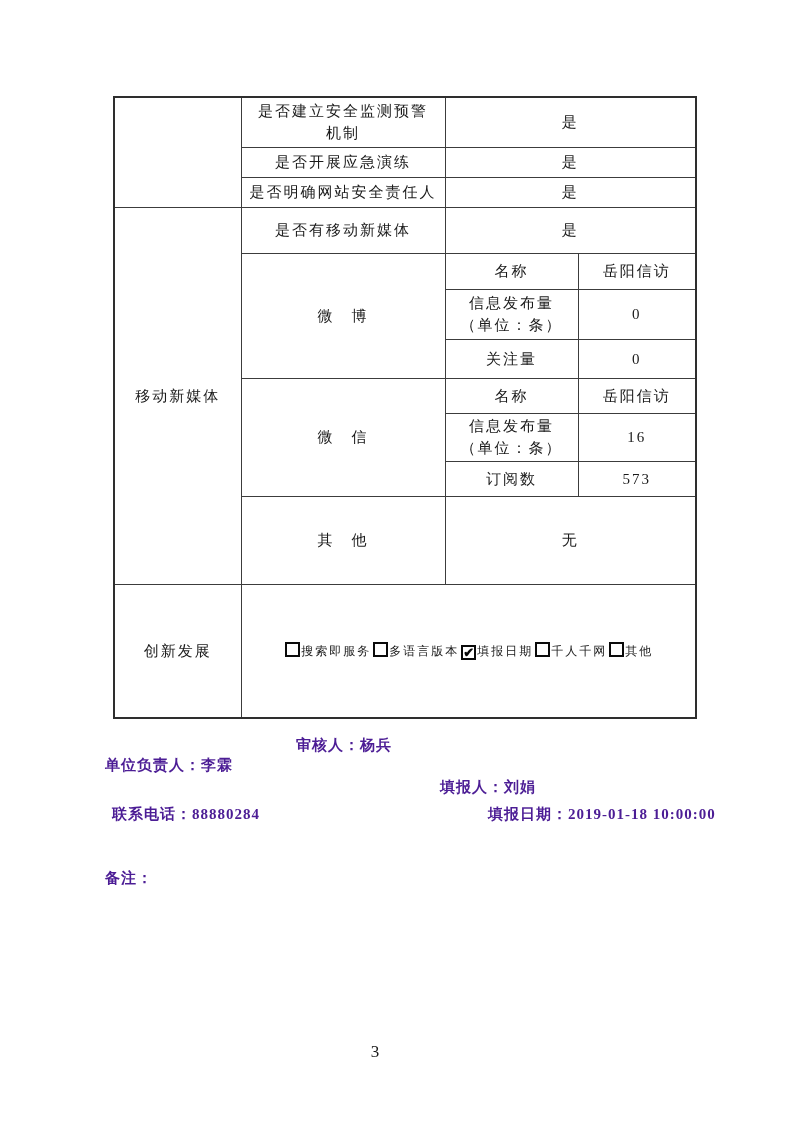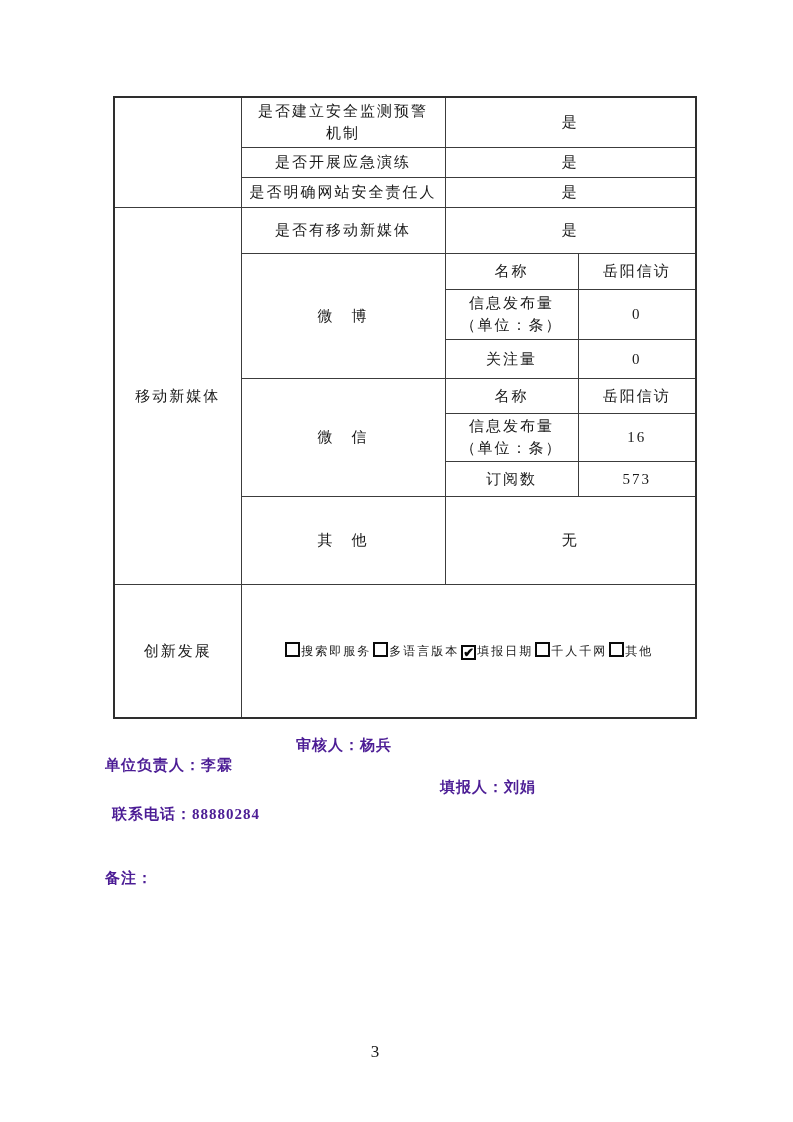--- a/index.html
+++ b/index.html
@@ -135,20 +135,23 @@
   <div class="footer-item" style="left:296px; top:736px;">
     <span>审核人：</span><span>杨兵</span>
   </div>
   <div class="footer-item" style="left:440px; top:778px;">
     <span>填报人：</span><span>刘娟</span>
   </div>
 
   <div class="footer-item" style="left:112px; top:805px;">
     <span>联系电话：</span><span>88880284</span>
   </div>
+  <div class="footer-item" style="left:488px; top:805px;">
+    <span>填报日期：</span><span>2019-01-18 10:00:00</span>
+  </div>
 
   <div class="footer-item" style="left:105px; top:869px;">
     <span>备注：</span>
   </div>
 
   <div class="page-number">3</div>
 
 </div>
 
 </body></html>

